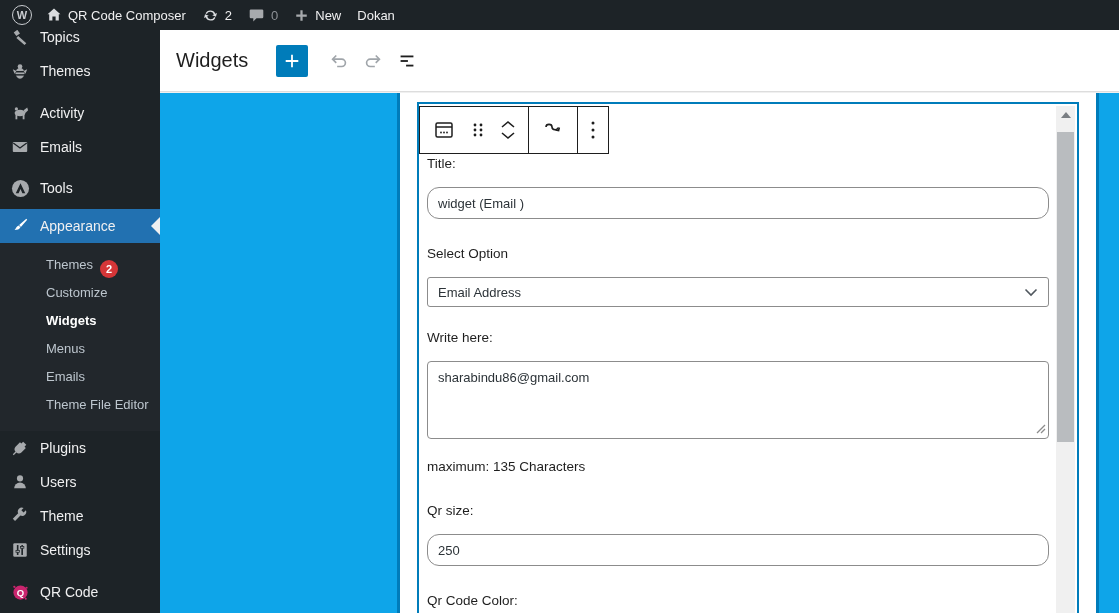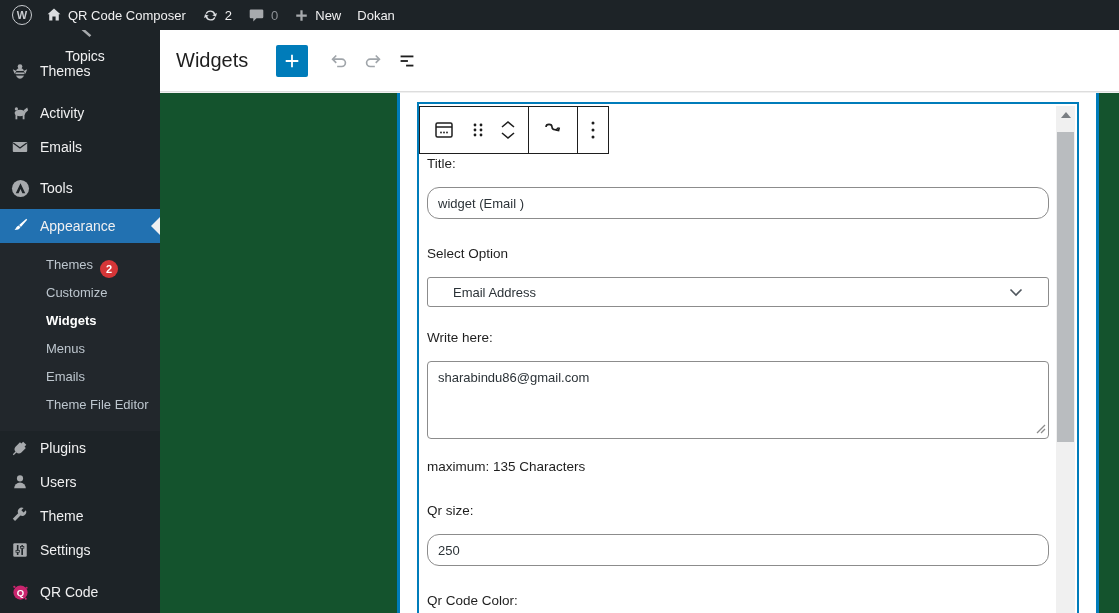--- a/index.html
+++ b/index.html
@@ -28,21 +28,21 @@
   
   #sidebar {
     position:absolute; top:30px; left:0; width:160px; bottom:0;
     background:#1d2327; z-index:20; overflow:hidden;
   }
   .menu-item {
     display:flex; align-items:center; height:34px; padding-left:10px; gap:10px;
     font-size:14px; color:#f0f0f1; cursor:pointer; position:relative;
   }
   .menu-item .mi-icon { width:20px; display:flex; justify-content:center; align-items:center; }
-  .menu-item.cut { margin-top:-10px;flex-direction:column; }
+  .menu-item.cut { margin-top:-10px; }
   .menu-item.active { background:#2271b1; }
   .menu-item.active::after {
     content:''; position:absolute; right:0; top:50%; transform:translateY(-50%);
     border:9px solid transparent; border-right-color:#f0f0f1; border-left-width:0;
   }
   .menu-sep { height:8px; }
   .menu-sep.s7 { height:7px; }
   .submenu { background:#22272c; padding:8px 8px 12px; }
   .sub-item {
     height:28px; line-height:28px; padding-left:38px; font-size:13px;
@@ -65,21 +65,21 @@
   .inserter-btn {
     width:32px; height:32px; background:#007cba; color:#fff; border:none; border-radius:2px;
     font-size:20px; display:flex; align-items:center; justify-content:center; cursor:pointer;
     margin-right:14px;
   }
   .hdr-icon-btn {
     width:34px; height:34px; display:flex; align-items:center; justify-content:center;
     background:none; border:none; cursor:pointer; padding:0;
   }
 
-  #canvas { position:absolute; top:63px; left:0; right:0; bottom:0; background:#14532d; }
+  #canvas { position:absolute; top:63px; left:0; right:0; bottom:0; background:#0ea5e9; }
   #widget-area {
     position:absolute; left:237px; width:702px; top:0; bottom:-4px; background:#fff;
     border-left:3px solid #007cba; border-right:3px solid #007cba;
   }
   #widget-block {
     position:absolute; left:17px; right:17px; top:9px; bottom:-4px;
     border:2px solid #007cba; background:#fff;
   }
 
   
@@ -103,21 +103,21 @@
   
   #widget-form { position:absolute; top:52px; left:8px; right:28px; }
   .f-label { font-size:13.5px; color:#1e1e1e; margin:0 0 16px; }
   .f-input {
     width:100%; height:32px; border:1px solid #8c8c8c; border-radius:12px;
     padding:0 10px; font-size:13px; color:#2c3338; margin-bottom:27px;
     font-family:"Liberation Sans", sans-serif; background:#fff; display:block;
   }
   .f-select {
     width:100%; height:30px; border:1px solid #8c8c8c; border-radius:3px;
-    padding:0 25px; font-size:13px; color:#2c3338; margin-bottom:23px;
+    padding:0 10px; font-size:13px; color:#2c3338; margin-bottom:23px;
     display:flex; align-items:center; justify-content:space-between; background:#fff; cursor:pointer;
   }
   .ta-wrap { position:relative; margin-bottom:20px; }
   .f-textarea {
     width:100%; height:78px; border:1px solid #8c8c8c; border-radius:4px;
     padding:8px 10px; font-size:13px; color:#2c3338; resize:none;
     font-family:"Liberation Sans", sans-serif; display:block;
   }
   .ta-grip { position:absolute; right:3px; bottom:5px; }
   .f-note { font-size:13.5px; color:#1e1e1e; margin:0 0 29px; }

